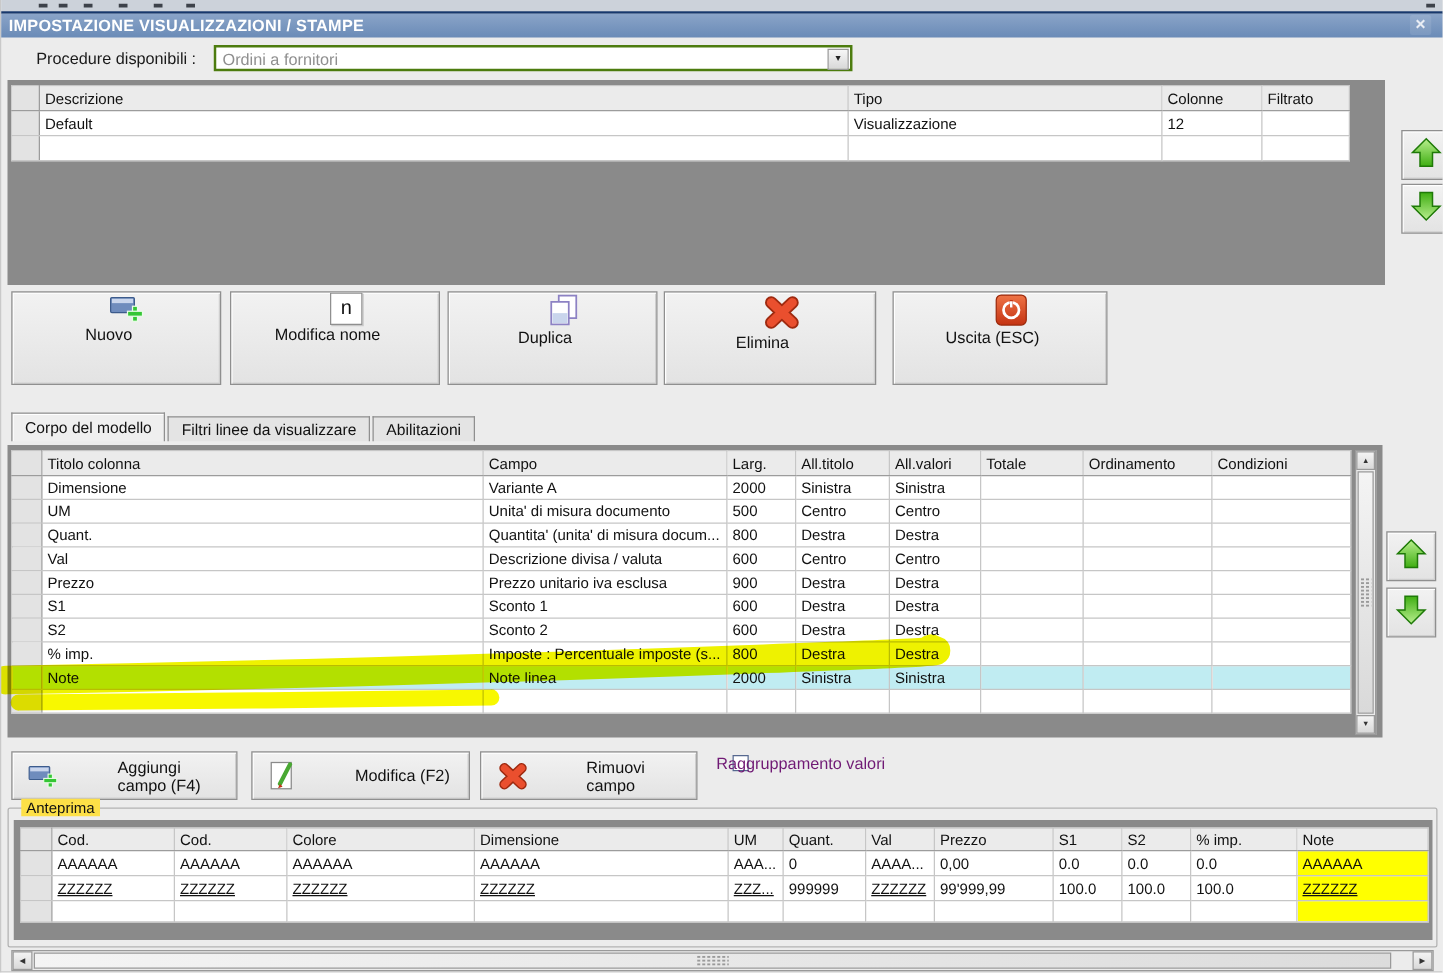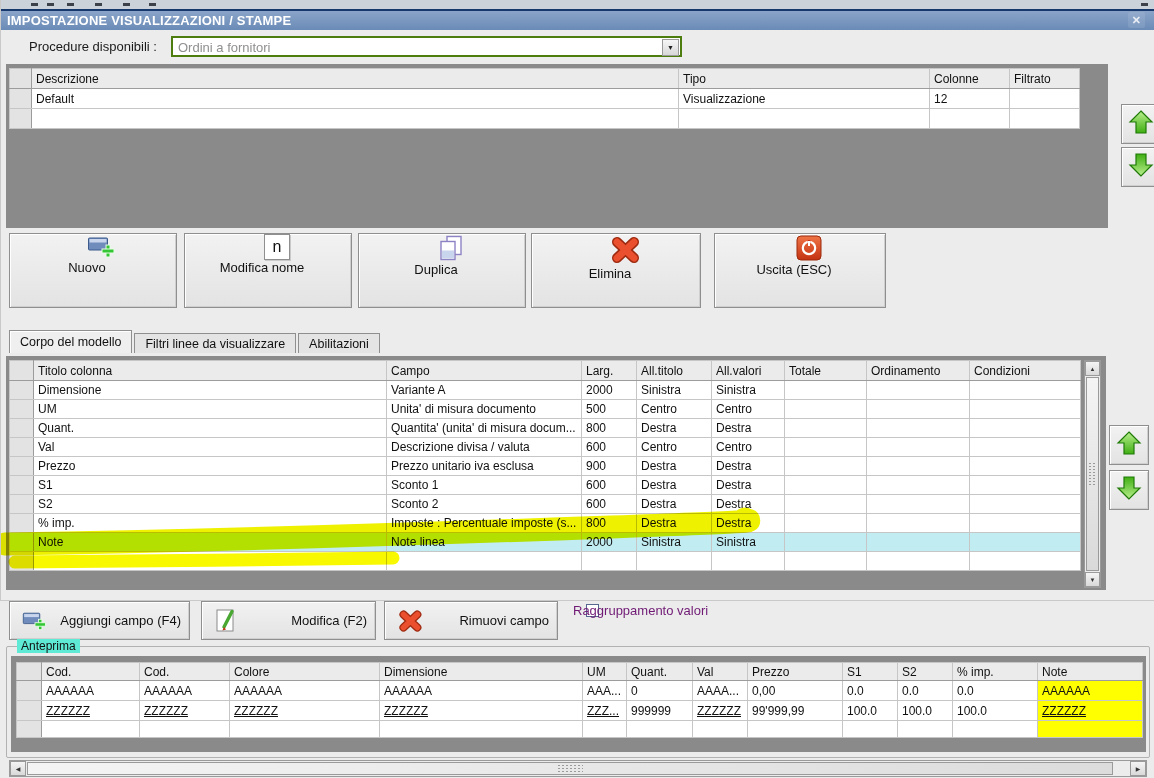--- a/index.html
+++ b/index.html
@@ -1,17 +1,17 @@
 <!DOCTYPE html>
 <html><head>
 <meta charset="utf-8">
 <style>
   * { margin:0; padding:0; box-sizing:border-box; }
   html,body { width:1154px; height:778px; background:#ececec; font-family:"Liberation Sans", sans-serif; overflow:hidden; }
-  #window { position:relative; width:1154px; height:601px; background:#ececec; border-left:1px solid #c9c9c9; border-bottom:1px solid #c9c9c9; }
+  #window { position:relative; width:1154px; height:778px; background:#ececec; border-left:1px solid #c9c9c9; border-bottom:1px solid #c9c9c9; }
 
   
   #remnant { position:absolute; left:0; top:0; width:1154px; height:9px; background:#ccd2da; }
   #remnant::before { content:''; position:absolute; left:30px; top:3px; width:7px; height:3px; background:#3d424a;
     box-shadow:16px 0 0 #3d424a, 36px 0 0 #3d424a, 64px 0 0 #3d424a, 92px 0 0 #3d424a, 118px 0 0 #3d424a, 1110px 0 0 #3d424a; }
   #navy-line { position:absolute; left:0; top:9px; width:1154px; height:2px; background:#17386c; }
 
   
   #titlebar { position:absolute; left:0; top:11px; width:1154px; height:19px;
     background:linear-gradient(#8aa4c8,#6a8bb7); color:#fff; font-weight:bold; font-size:13px; line-height:19px; padding-left:6px; letter-spacing:.2px; }
@@ -50,21 +50,21 @@
   #marker-svg { position:absolute; left:0; top:500px; width:790px; height:80px; mix-blend-mode:multiply; pointer-events:none; z-index:6; }
 
   
   .btn3d { position:absolute; background:linear-gradient(#f2f2f2,#e3e3e3); border:1px solid #8f8f8f;
     box-shadow:inset 1px 1px 0 #ffffff, inset -1px -1px 0 #cfcfcf; display:flex; align-items:center; cursor:default; }
   .tool-btn { top:233px; height:75px; width:168px; font-size:13px; color:#111;flex-direction:column; }
   .tool-btn .ic { margin-left:18px; display:flex; align-items:center; }
   .tool-btn .lbl { flex:1; text-align:center; padding-right:12px; }
   .small-btn { top:601px; height:39px; font-size:13px; color:#111; }
   .small-btn .ic { margin-left:12px; display:flex; align-items:center; }
-  .small-btn .lbl { flex:1; text-align:right; padding-right:8px; }
+  .small-btn .lbl { flex:1; text-align:left; padding-right:8px;margin-left:46px; }
 
   .green-arrow-btn { width:40px; height:40px; justify-content:center; }
 
   
   #tabs { position:absolute; left:8px; top:330px; display:flex; align-items:flex-end; height:23px; }
   .tab { height:20px; line-height:20px; padding:0 10px; font-size:12.5px; color:#111; border:1px solid #8f8f8f; border-bottom:none; background:#e4e4e4; margin-right:2px; }
   .tab.active { height:23px; line-height:23px; background:#efefef; box-shadow:inset 1px 1px 0 #fff;text-align:center; }
 
   
   .sb { position:absolute; background:#ececec; border:1px solid #9a9a9a; }
@@ -81,21 +81,21 @@
   #hscroll .right { right:0; top:0; width:16px; height:15px; font-size:6px; line-height:14px; }
   #hscroll .thumb { left:17px; top:1px; height:13px; width:1086px; }
   #hscroll .dots { width:26px; height:9px; }
 
   
   #group-check { position:absolute; left:585px; top:604px; width:13px; height:13px; border:1px solid #56688f; background:#fff; }
   #group-check-label { position:absolute; left:572px; top:603px; font-size:13px; color:#701a75; }
 
   
   #anteprima-box { position:absolute; left:5px; top:646px; width:1144px; height:112px; border:1px solid #b2b2b2; border-radius:2px; }
-  #anteprima-legend { position:absolute; left:10px; top:-8px; background:#5eead4; padding:0 4px; font-size:12px; color:#111; }
+  #anteprima-legend { position:absolute; left:10px; top:-8px; background:#fde047; padding:0 4px; font-size:12px; color:#111; }
   #anteprima-gray { position:absolute; left:4px; top:9px; width:1135px; height:96px; background:#8a8a8a; }
   #antep-table { position:absolute; left:9px; top:15px; }
   #antep-table tr.hd { height:18px; }
   #antep-table tr.dr { height:20px; }
   #antep-table tr.er { height:17px; }
   #antep-table td.note-y { background:#ffff00; }
 
   .icon-box-n { width:26px; height:26px; background:#fff; border:1px solid #8f8f8f; box-shadow:1px 1px 0 #c9c9c9;
     text-align:center; line-height:24px; font-size:16px; color:#111; }
 </style>

